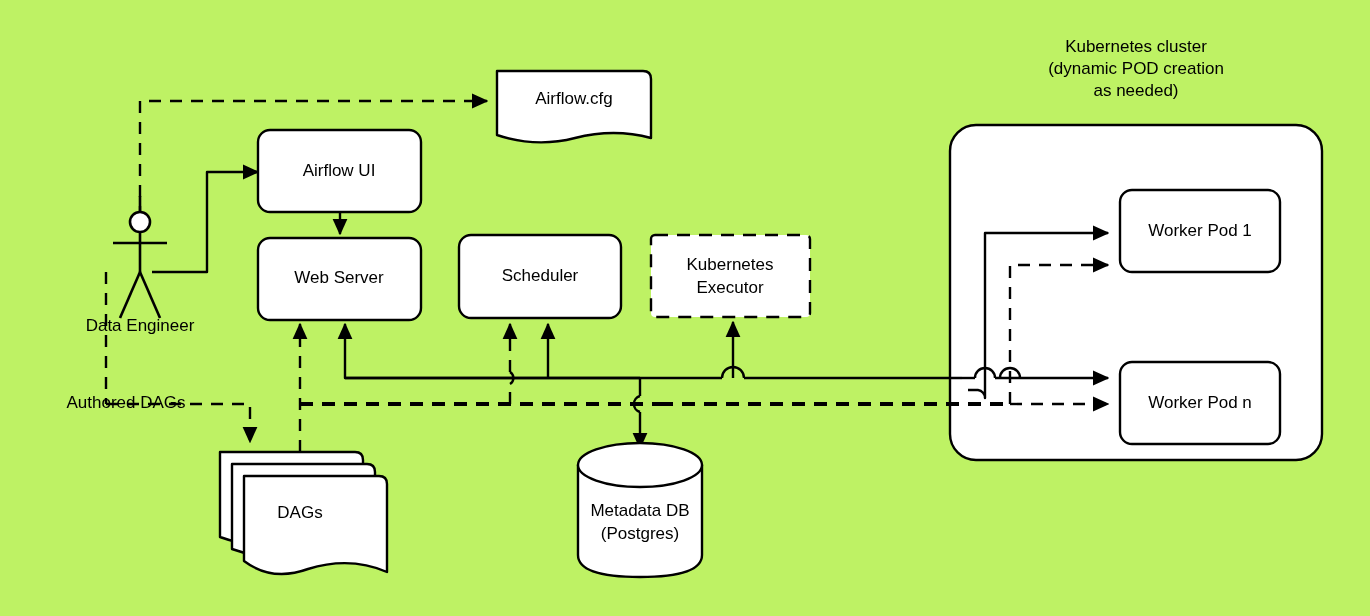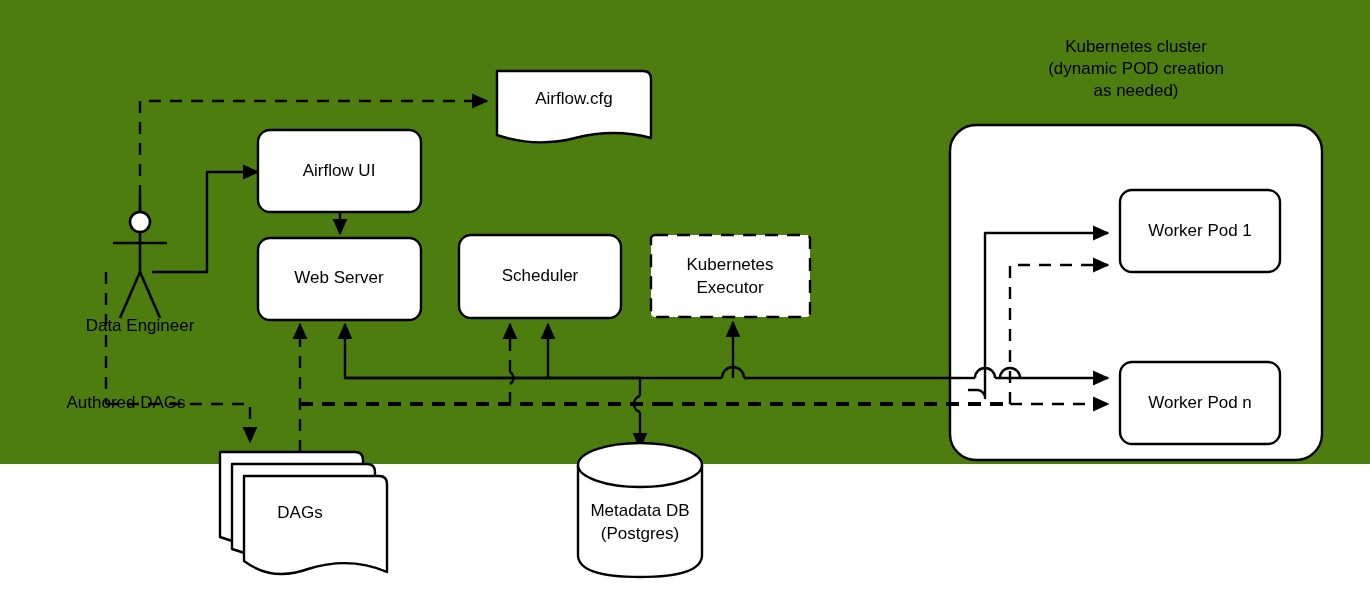--- a/index.html
+++ b/index.html
@@ -9,22 +9,22 @@
   }
   body {
     width: 1370px;
     height: 616px;
     overflow: hidden;
     font-family: "Liberation Sans", sans-serif;
   }
   #diagram-root {
     position: relative;
     width: 1370px;
-    height: 464px;
-    background: #4d7c0f;
+    height: 616px;
+    background: #bef264;
   }
   svg#diagram-svg {
     display: block;
     width: 1370px;
     height: 616px;
   }
   .shape-stroke {
     fill: #ffffff;
     stroke: #000000;
     stroke-width: 2.4;

